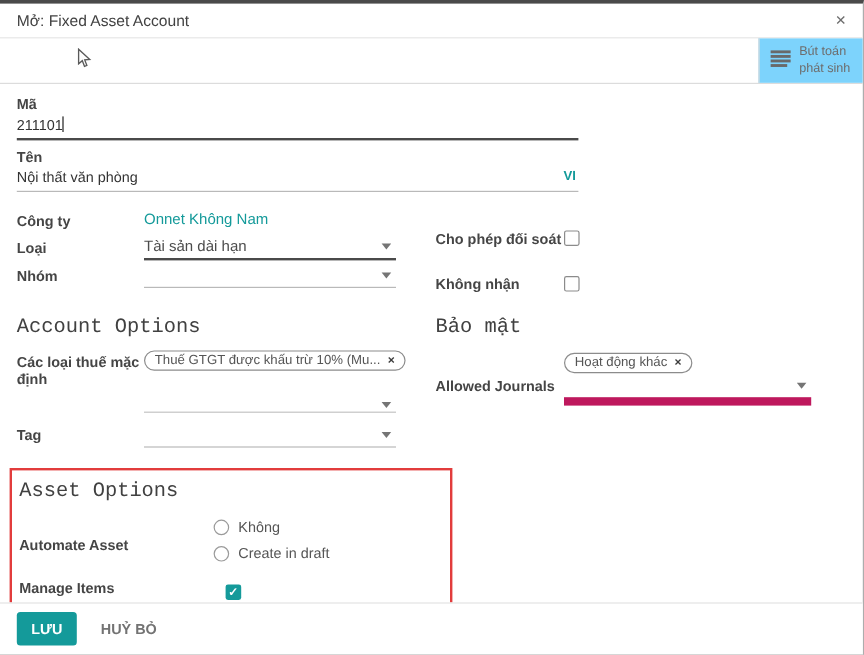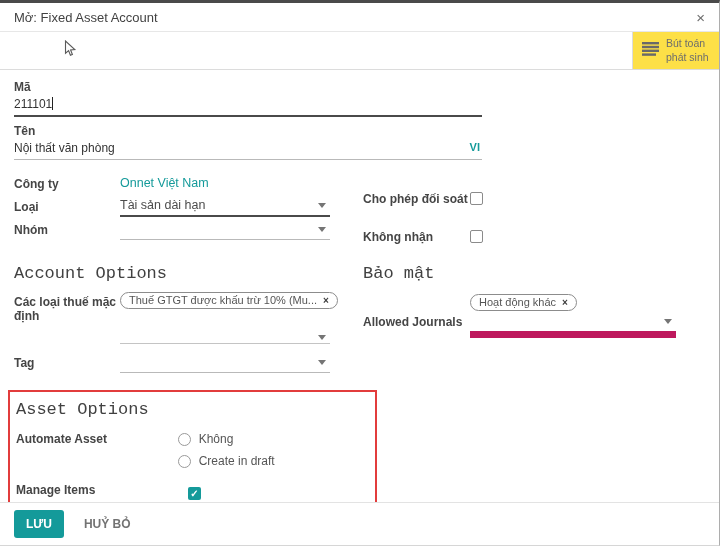--- a/index.html
+++ b/index.html
@@ -17,21 +17,21 @@
     padding: 0 14px; border-bottom: 1px solid #e7e7e7;
   }
   .modal-title { font-size: 13px; color: #424242; }
   .close-x { margin-left: auto; color: #6e6e6e; font-size: 15px; line-height: 1; cursor: pointer; }
   
   .toolbar { position: relative; height: 38px; border-bottom: 1px solid #dcdcdc; }
   .mouse-cursor { position: absolute; left: 64px; top: 8px; }
   .stat-button {
     position: absolute; right: 0; top: 0; height: 100%; width: 87px;
     border-left: 1px solid #dcdcdc; display: flex; align-items: center;
-    gap: 7px; padding-left: 9px; cursor: pointer; background:#fde047;
+    gap: 7px; padding-left: 9px; cursor: pointer; background:#7dd3fc;
   }
   .stat-label { font-size: 10.5px; line-height: 1.3; color: #6d6d6d; }
   
   .body { padding: 10px 14px 0 14px; }
   .flabel { font-size: 12px; font-weight: 700; color: #454545; }
   .big-field { width: 468px; margin-bottom: 7px; position: relative; }
   .big-field .value { font-size: 12px; color: #333; padding: 3px 0 4px; }
   .u-dark  { border-bottom: 2px solid #4a4a4a; }
   .u-light { border-bottom: 1px solid #b9b9b9; }
   .tcaret { display:inline-block; width:1px; height:13px; background:#222; vertical-align: -2px; }
@@ -127,21 +127,21 @@
     <div class="big-field u-light">
       <div class="flabel">Tên</div>
       <div class="value">Nội thất văn phòng</div>
       <span class="lang-badge teal" style="color: rgb(20, 154, 154);">VI</span>
     </div>
 
     <div class="cols">
       <div class="col-left">
         <div class="frow">
           <span class="flabel">Công ty</span>
-          <span class="vcell"><span class="teal-link teal" style="color: rgb(20, 154, 154);">Onnet Việt Nam</span></span>
+          <span class="vcell"><span class="teal-link teal" style="color: rgb(20, 154, 154);">Onnet Không Nam</span></span>
         </div>
         <div class="frow">
           <span class="flabel">Loại</span>
           <span class="vcell u-dark">
             <span>Tài sản dài hạn</span>
             <span class="caret"></span>
           </span>
         </div>
         <div class="frow">
           <span class="flabel">Nhóm</span>
@@ -196,21 +196,21 @@
             <span class="caret"></span>
           </span>
         </div>
       </div>
     </div>
 
     <div class="asset-box" style="border-color: rgb(226, 60, 60);">
       <div class="sec-title">Asset Options</div>
 
       <div class="frow" style="align-items:flex-start;">
-        <span class="flabel" style="padding-top:4px;">Automate Asset</span>
+        <span class="flabel" style="padding-top:4px;margin-top:15px;">Automate Asset</span>
         <span class="value-col">
           <span class="radio-row">
             <span class="radio"></span>
             <span class="radio-label">Không</span>
           </span>
           <span class="radio-row">
             <span class="radio"></span>
             <span class="radio-label">Create in draft</span>
           </span>
         </span>

